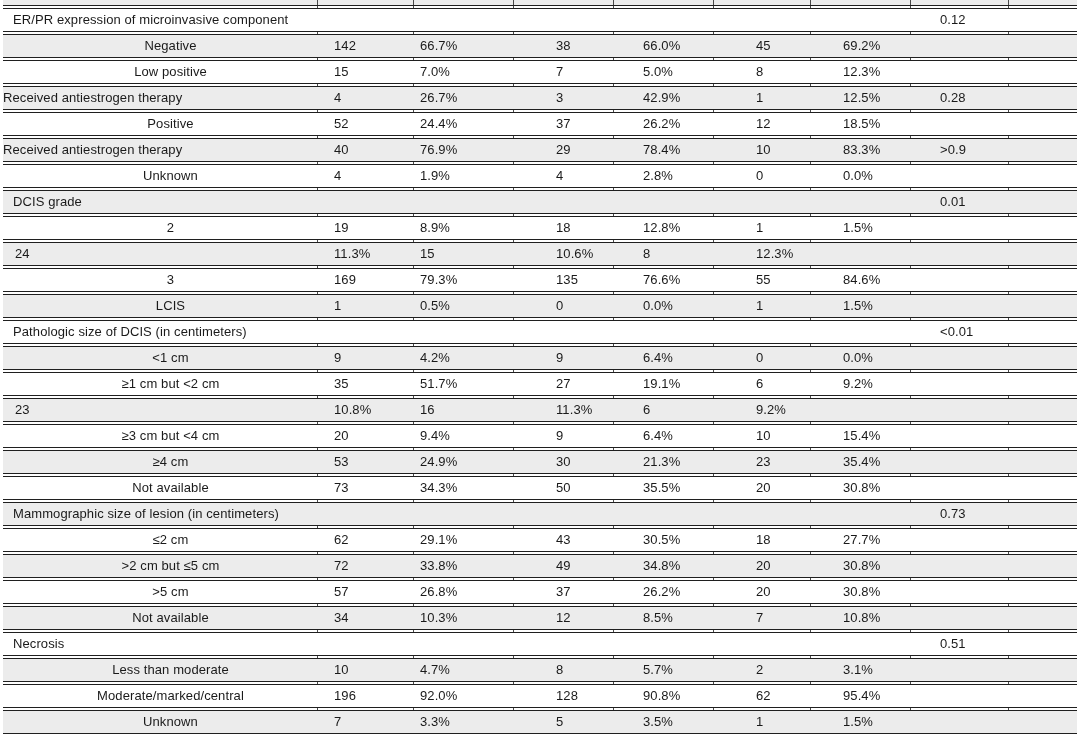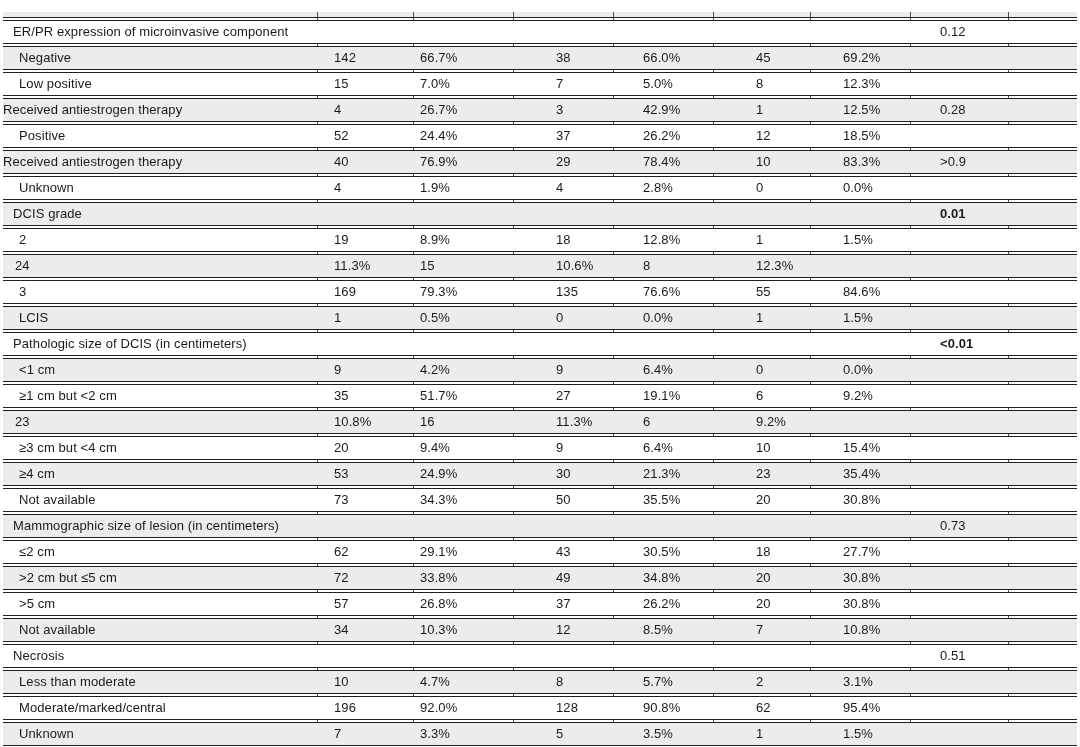--- a/index.html
+++ b/index.html
@@ -6,21 +6,21 @@
     margin: 0;
     padding: 0;
     background: #ffffff;
     width: 1080px;
     height: 747px;
     overflow: hidden;
     font-family: "Liberation Sans", "DejaVu Sans", sans-serif;
   }
   .table-wrap {
     width: 1074px;
-    margin: 12px 3px;
+    margin: 0 3px;
     background-color: #ffffff;
     
     background-image:
       linear-gradient(#4a4a4a,#4a4a4a),
       linear-gradient(#4a4a4a,#4a4a4a),
       linear-gradient(#4a4a4a,#4a4a4a),
       linear-gradient(#4a4a4a,#4a4a4a),
       linear-gradient(#4a4a4a,#4a4a4a),
       linear-gradient(#4a4a4a,#4a4a4a),
       linear-gradient(#4a4a4a,#4a4a4a),
@@ -61,23 +61,23 @@
     letter-spacing: 0.1px;
   }
   .row.alt { background: #ececec; }
   .cell {
     white-space: nowrap;
     overflow: hidden;
     line-height: 22px;
   }
   .cell.val, .cell.pval { padding-left: 12px; }
   .cell.label.indent-0 { padding-left: 10px; }
-  .cell.label.indent-1 { padding-left: 16px; }
+  .cell.label.indent-1 { padding-left: 16px; text-align: center; }
   .cell.label.indent-2 { }
-  .cell.pval.bold { font-weight: 700; }
+  .cell.pval.bold { font-weight: 400; }
 </style>
 </head>
 <body>
 
 <div class="table-wrap">
   <div class="top-strip"></div>
   <div id="rows-container">
       <div class="row">
         <div class="cell label indent-0">ER/PR expression of microinvasive component</div>
         <div class="cell val"></div>

